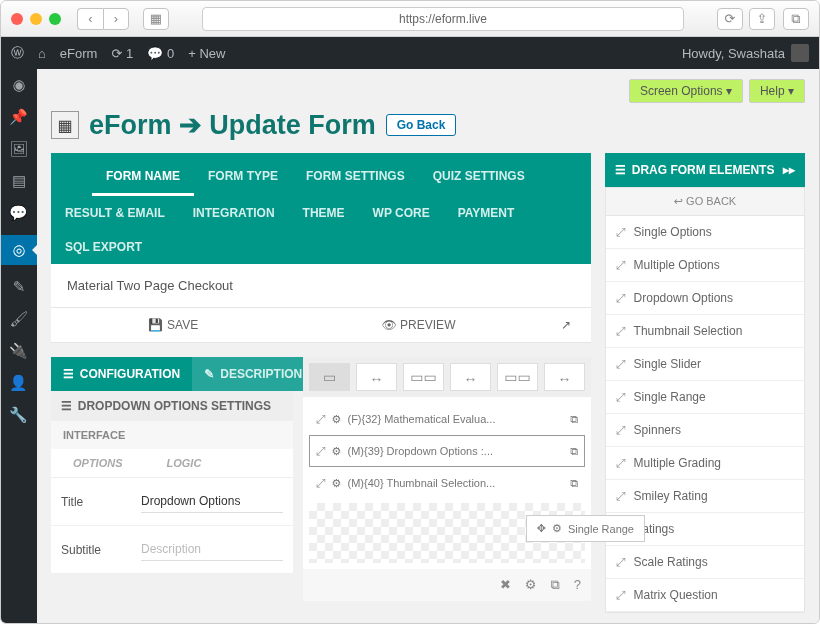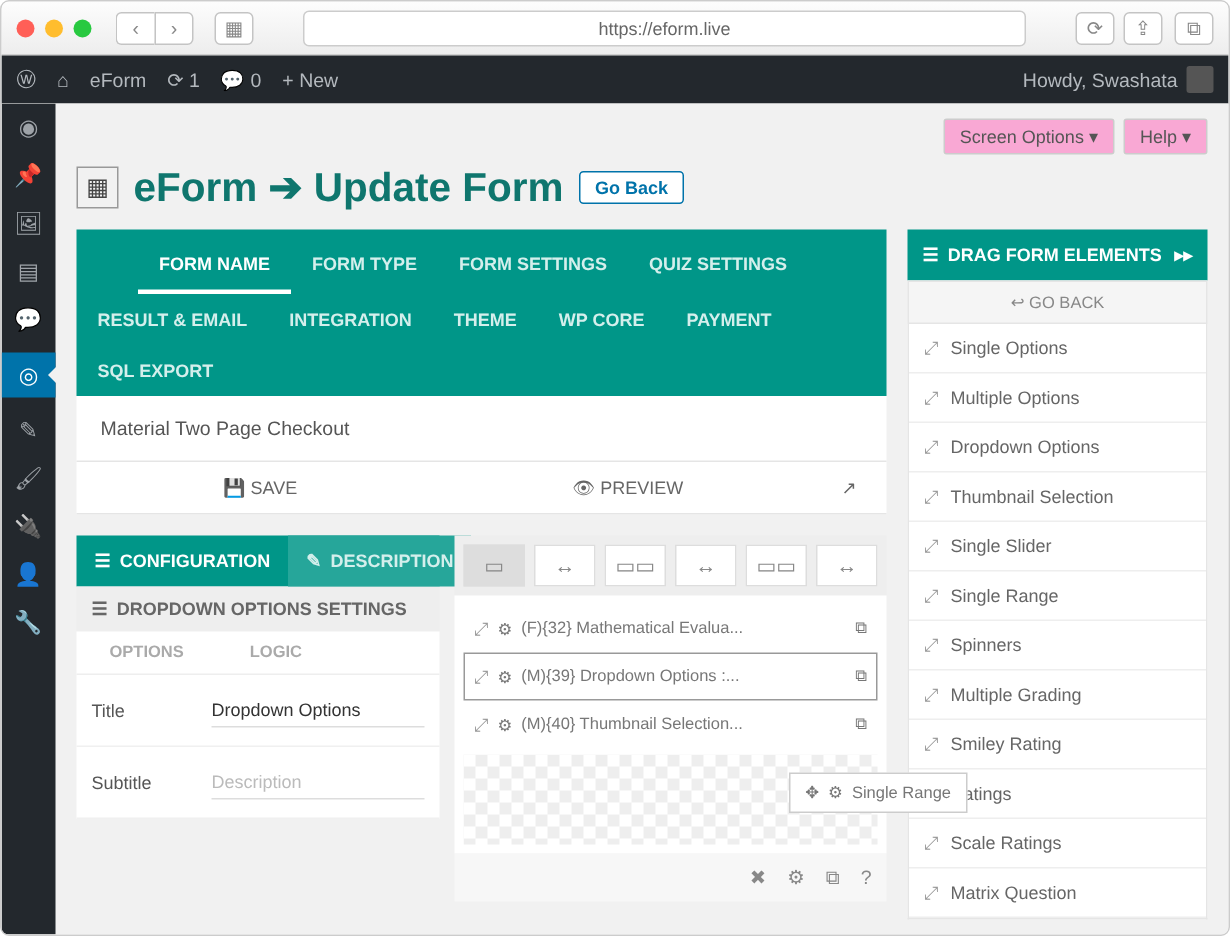--- a/index.html
+++ b/index.html
@@ -18,21 +18,21 @@
 .wpbar { height: 32px; background: #23282d; color: #b4b9be; display: flex; align-items: center; padding: 0 10px; gap: 14px; font-size: 13px; }
 .wpbar .right { margin-left: auto; display: flex; align-items: center; gap: 6px; }
 .avatar { width: 18px; height: 18px; background: #555; border-radius: 2px; }
 .body { flex: 1; display: flex; overflow: hidden; background: #f1f1f1; }
 .wpmenu { width: 36px; background: #23282d; display: flex; flex-direction: column; align-items: center; padding-top: 6px; gap: 12px; }
 .wpmenu .mi { width: 20px; height: 20px; display: flex; align-items: center; justify-content: center; color: #9ea3a8; font-size: 15px; }
 .wpmenu .mi.active { background: #0073aa; width: 36px; height: 30px; color: #fff; position: relative; }
 .wpmenu .mi.active::after { content:""; position:absolute; right:-1px; top:9px; border:6px solid transparent; border-right-color:#f1f1f1; }
 .content { flex: 1; overflow: auto; padding: 10px 14px; }
 .toprow { display: flex; justify-content: flex-end; gap: 6px; margin-bottom: 6px; }
-.dropbtn { border: 1px solid #ccc; background: #f9a8d4; padding: 4px 10px; color: #555; font-size: 12px; border-radius: 2px; }
+.dropbtn { border: 1px solid #ccc; background: #bef264; padding: 4px 10px; color: #555; font-size: 12px; border-radius: 2px; }
 .pagetitle { display: flex; align-items: center; gap: 10px; margin-bottom: 12px; }
 .pticon { width: 28px; height: 28px; border: 1px solid #999; display: flex; align-items: center; justify-content: center; font-size: 16px; }
 .pagetitle h1 { font-size: 27px; font-weight: 700; color: #0f766e; }
 .goback { border: 1px solid #0073aa; color: #0073aa; background: #fff; padding: 3px 10px; border-radius: 3px; font-size: 12px; font-weight: 600; }
 .cols { display: flex; gap: 14px; align-items: flex-start; }
 .leftcol { flex: 1; min-width: 0; }
 .rightcol { width: 200px; }
 .tabs { background: #009688; color: #fff; padding: 6px 0 0; }
 .tabs .row { display: flex; flex-wrap: wrap; }
 .tabs .tab { padding: 10px 14px; font-size: 12px; font-weight: 600; color: #d4efec; white-space: nowrap; cursor: pointer; }
@@ -44,21 +44,21 @@
 .builder { display: flex; gap: 10px; margin-top: 14px; }
 .bleft { width: 242px; }
 .confighdr { background: #009688; color: #fff; display: flex; font-size: 12px; font-weight: 600; }
 .confighdr .ct { padding: 10px 12px; display: flex; align-items: center; gap: 6px; }
 .confighdr .ct.inactive { background: #26a69a; color: #d4efec; }
 .subhdr { background: #eee; padding: 8px 10px; color: #666; font-size: 12px; font-weight: 600; display: flex; align-items: center; gap: 6px; }
 .subtabs { background: #f7f7f7; display: flex; font-size: 11px; }
 .subtabs .st { padding: 8px 12px; color: #888; font-weight: 600; }
 .subtabs .st.active { background: #fff; color: #555; }
 .subtabs2 { background: #fff; display: flex; font-size: 11px; border-bottom: 1px solid #eee; }
-.subtabs2 .st { padding: 8px 22px; color: #aaa; font-weight: 600; }
+.subtabs2 .st { padding: 8px 22px; color: #aaa; font-weight: 600; font-style: italic; }
 .fieldrow { background: #fff; padding: 12px 10px; display: flex; align-items: center; border-bottom: 1px solid #f0f0f0; }
 .fieldrow label { width: 80px; color: #555; font-size: 12px; }
 .fieldrow input { flex: 1; border: none; border-bottom: 1px solid #ddd; padding: 4px 0; font-size: 12px; color: #333; min-width: 0; }
 .fieldrow input::placeholder { color: #bbb; }
 .bright { flex: 1; min-width: 0; }
 .layoutbar { background: #eee; padding: 6px; display: flex; gap: 6px; }
 .layoutbar .lb { width: 50px; height: 28px; background: #fff; border: 1px solid #ddd; display: flex; align-items: center; justify-content: center; color: #888; font-size: 14px; }
 .layoutbar .lb.sel { background: #ddd; }
 .qlist { background: #fff; padding: 6px; }
 .qitem { display: flex; align-items: center; gap: 6px; padding: 8px 6px; border: 1px solid transparent; color: #777; font-size: 11px; }
@@ -169,20 +169,21 @@
           </div>
 
           <div class="builder">
             <div class="bleft">
               <div class="confighdr">
                 <div class="ct">☰ <span>CONFIGURATION</span></div>
                 <div class="ct inactive">✎ <span>DESCRIPTION</span></div>
               </div>
               <div class="subhdr">☰ <span>DROPDOWN OPTIONS SETTINGS</span></div>
               <div class="subtabs">
+                <div class="st">INTERFACE</div>
               </div>
               <div class="subtabs2">
                 <div class="st">OPTIONS</div>
                 <div class="st">LOGIC</div>
               </div>
               <div class="fieldrow">
                 <label>Title</label>
                 <input value="Dropdown Options" style="">
               </div>
               <div class="fieldrow">

